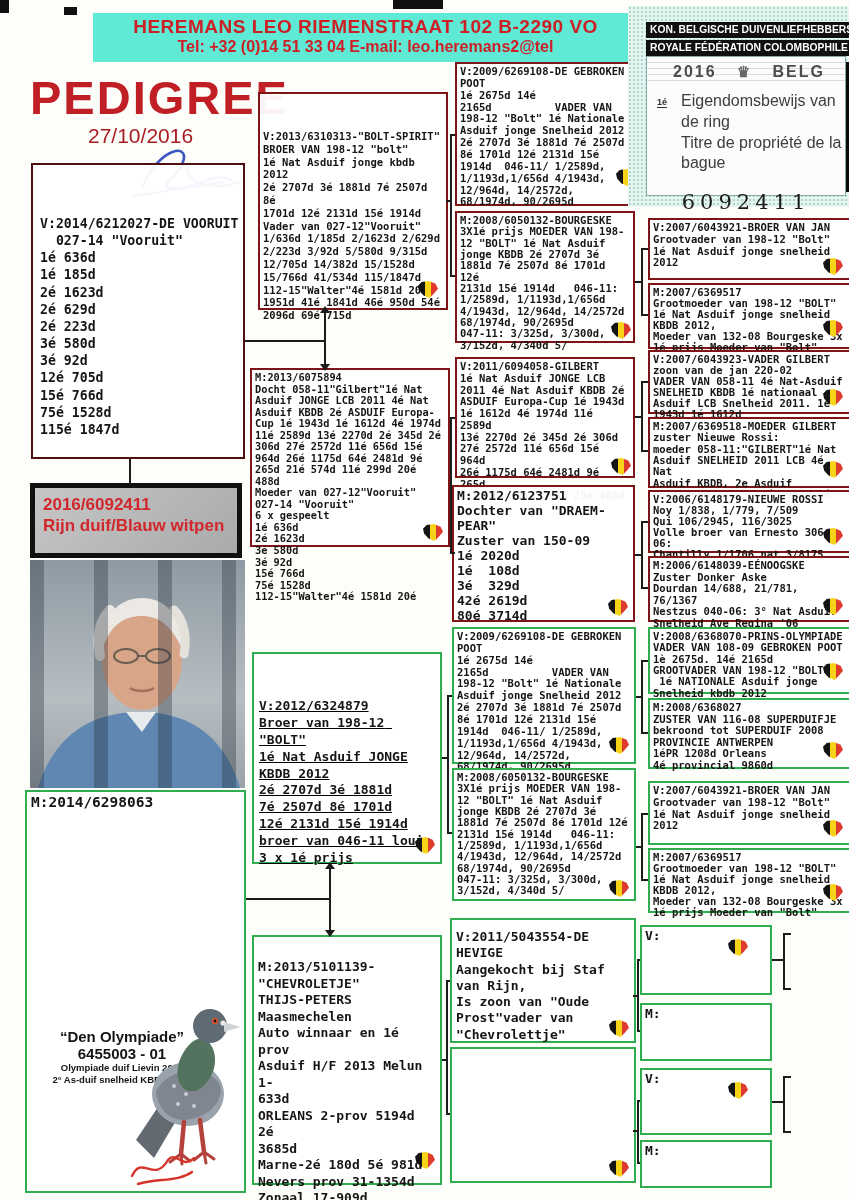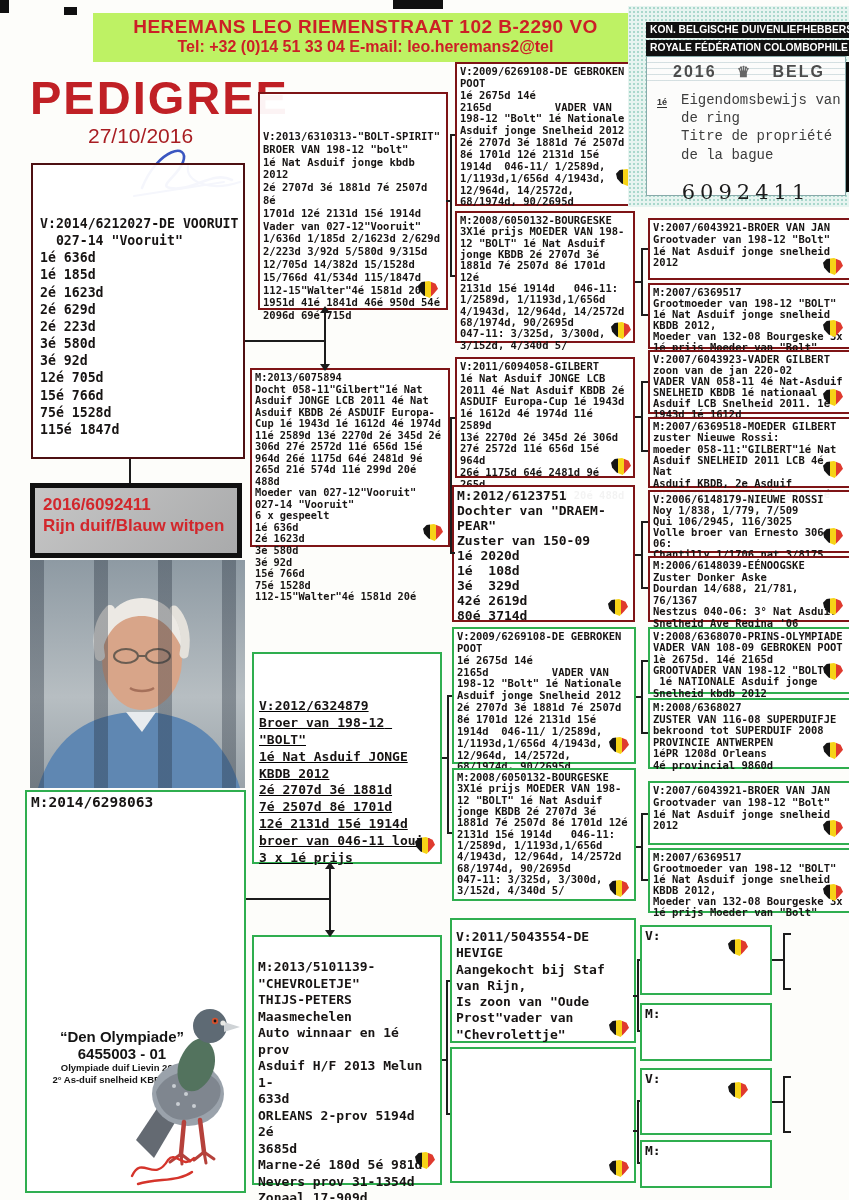--- a/index.html
+++ b/index.html
@@ -8,30 +8,30 @@
   .pbox.green{border-color:#2fae4f;}
   .btxt{font-family:"DejaVu Sans Mono",monospace;font-weight:700;color:#171413;white-space:pre-wrap;padding:2px 3px;line-height:1.13;}
   .flag{position:absolute;right:5px;bottom:4px;width:20px;height:17px;
     background:linear-gradient(90deg,#141414 0 34%,#f6d317 34% 67%,#df3a2e 67%);
     clip-path:polygon(18% 6%,55% 0,88% 16%,100% 46%,80% 74%,58% 100%,28% 86%,6% 58%,0 28%);}
   .vline,.hline{position:absolute;background:#1c1c1c;}
   .vline{width:2px;}.hline{height:2px;}
   .arr{position:absolute;width:0;height:0;border-left:5px solid transparent;border-right:5px solid transparent;}
   .arr.up{border-bottom:7px solid #1c1c1c;}
   .arr.dn{border-top:7px solid #1c1c1c;}
-  #banner{position:absolute;left:93px;top:13px;width:545px;height:49px;background:#bef264;color:#cc2026;text-align:center;z-index:1;}
+  #banner{position:absolute;left:93px;top:13px;width:545px;height:49px;background:#5eead4;color:#cc2026;text-align:center;z-index:1;}
   #banner .l1{font-weight:800;font-size:19px;letter-spacing:.5px;margin-top:3px;white-space:nowrap;}
   #banner .l2{font-weight:800;font-size:16px;white-space:nowrap;}
   #cert{position:absolute;left:628px;top:6px;width:221px;height:201px;z-index:2;
     background-color:#e7f4f0;background-image:radial-gradient(#a9d8cc 1px,transparent 1.3px);background-size:4px 4px;}
   #cert .bar{position:absolute;left:18px;width:210px;height:16px;background:#101010;color:#fff;font-weight:800;font-size:10.3px;line-height:16px;white-space:nowrap;overflow:hidden;padding-left:4px;}
   #cert .card{position:absolute;left:18px;top:50px;width:200px;height:140px;background:#fcfcfb;border:1px solid #8aa;box-sizing:border-box;}
   #cert .yrow{display:flex;justify-content:space-between;align-items:center;padding:6px 20px 4px 26px;color:#4c4c4c;font-weight:700;font-size:16px;letter-spacing:2px;
     background:repeating-linear-gradient(180deg,transparent 0 5px,rgba(110,150,160,.28) 5px 6px);}
-  #cert .own{margin:6px 0 8px 34px;color:#3d3d3d;font-size:14px;line-height:1.3;font-family:Liberation Mono, monospace;}
+  #cert .own{margin:6px 0 8px 34px;color:#3d3d3d;font-size:16px;line-height:1.3;}
   #cert .mark{position:absolute;left:10px;top:40px;font-size:9px;font-weight:700;color:#333;border-bottom:1px solid #333;}
   #cert .ring{margin-top:16px;text-align:center;font-family:"DejaVu Serif",serif;font-weight:400;font-size:21px;letter-spacing:5px;color:#1b1b1b;}
   #title{position:absolute;left:30px;top:70px;font-size:47px;font-weight:800;color:#c02025;letter-spacing:2px;}
   #pdate{position:absolute;left:88px;top:124px;font-size:21px;font-weight:400;color:#a81d22;}
   #subject{position:absolute;left:30px;top:483px;width:212px;height:75px;box-sizing:border-box;border:5px solid #101010;background:linear-gradient(135deg,#c6c6c6,#a9aaab);padding:6px 8px;}
   #subject div{color:#d2272c;font-weight:700;font-size:17px;line-height:1.25;}
   #photo{position:absolute;left:30px;top:560px;width:215px;height:228px;background:linear-gradient(180deg,#8e9aa3,#b7bec2 60%,#9aa3a9);overflow:hidden;}
   #photo .shelves{position:absolute;inset:0;background:repeating-linear-gradient(90deg,rgba(35,45,58,.35) 0 14px,transparent 14px 64px);}
   .caption{position:absolute;left:36px;top:1028px;width:172px;text-align:center;color:#141414;}
   .caption .nm{font-weight:700;font-size:15px;}

